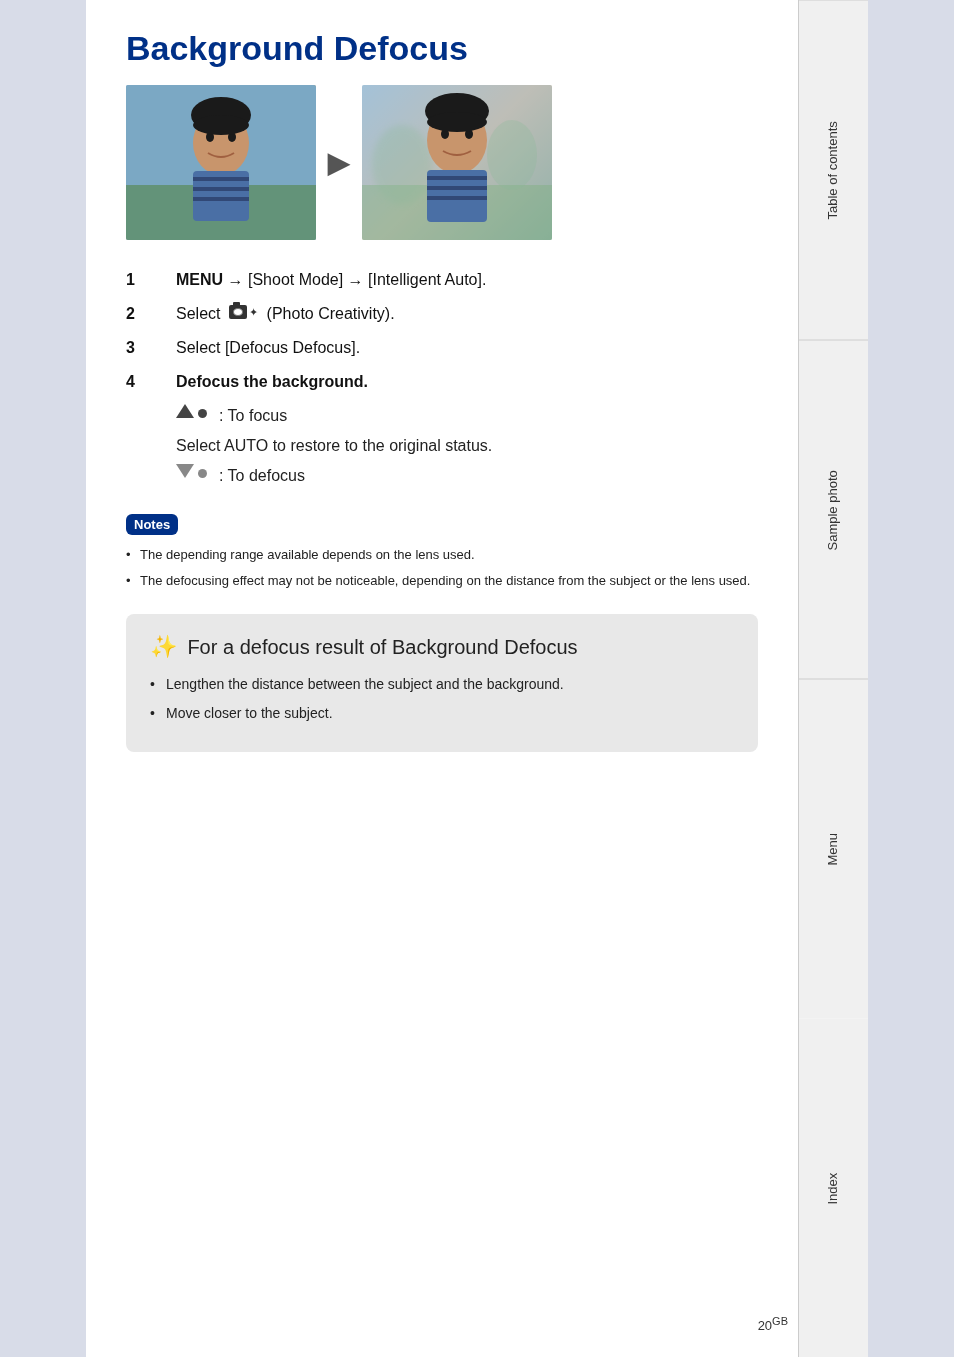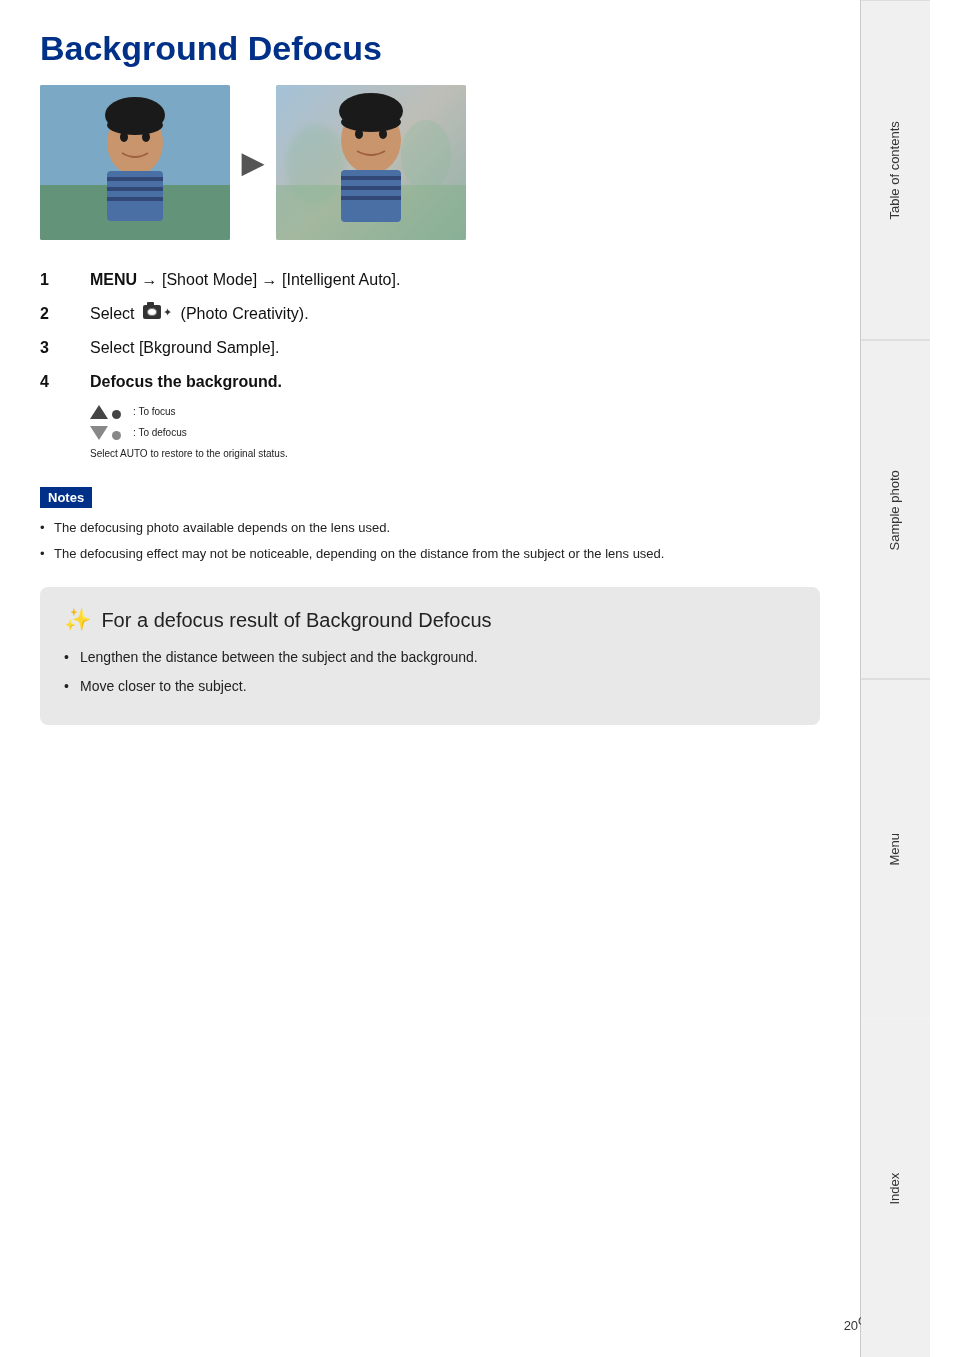--- a/index.html
+++ b/index.html
@@ -8,21 +8,21 @@
       font-family: Arial, Helvetica, sans-serif;
       background: #d8dce8;
       display: flex;
       justify-content: center;
       align-items: flex-start;
       min-height: 1357px;
       width: 954px;
     }
 
     .page-wrapper {
-      width: 954px;
+      width: 782px;
       min-height: 1357px;
       background: #ffffff;
       display: flex;
       position: relative;
     }
 
     .main-content {
       flex: 1;
       padding: 30px 40px 40px 40px;
       max-width: 860px;
@@ -127,37 +127,37 @@
     }
 
     .sub-steps {
       margin-top: 10px;
       margin-left: 0;
       padding-left: 0;
       list-style: none;
     }
 
     .sub-steps li {
-      font-size: 10px;
+      font-size: 16px;
       color: #222;
       margin-bottom: 6px;
       display: flex;
-      align-items: center;
+      align-items: flex-start;
       gap: 8px;
     }
 
     .notes-box {
       background: #003087;
       color: white;
       font-size: 13px;
       font-weight: bold;
       padding: 3px 8px;
       display: inline-block;
       margin-bottom: 10px;
-      border-radius: 0;
+      border-radius: 6px;
     }
 
     .notes-section {
       margin-bottom: 24px;
     }
 
     .notes-items {
       list-style: none;
       padding-left: 0;
     }
@@ -352,55 +352,55 @@
               <span style="position:absolute;top:3px;left:4px;width:10px;height:8px;border-radius:50%;background:#fff;border:1.5px solid #777;display:block;"></span>
             </span>
               <span style="font-size:11px;vertical-align:top;color:#333;">✦</span>
           </span>
           (Photo Creativity).
         </span>
       </li>
 
       <li>
         <span class="step-num">3</span>
-        <span class="step-content">Select [Bkground Sample].</span>
+        <span class="step-content">Select [Defocus Defocus].</span>
       </li>
 
       <li>
         <span class="step-num">4</span>
         <span class="step-content">
           <strong>Defocus the background.</strong>
           <ul class="sub-steps">
             <li>
               <span class="icon-group">
                 <span class="focus-triangle-up"></span>
                   <span style="display:inline-block;width:9px;height:9px;background:#444;border-radius:50%;margin-left:1px;"></span>
               </span>
               <span>: To focus</span>
             </li>
             <li>
+              <span>Select AUTO to restore to the original status.</span>
+            </li>
+            <li>
               <span class="icon-group">
                 <span class="focus-triangle-down"></span>
                   <span style="display:inline-block;width:9px;height:9px;background:#888;border-radius:50%;margin-left:1px;"></span>
               </span>
               <span>: To defocus</span>
             </li>
-            <li>
-              <span>Select AUTO to restore to the original status.</span>
-            </li>
           </ul>
         </span>
       </li>
 
     </ol>
 
     <div class="notes-section">
       <span class="notes-box">Notes</span>
       <ul class="notes-items">
-        <li>The defocusing photo available depends on the lens used.</li>
+        <li>The depending range available depends on the lens used.</li>
         <li>The defocusing effect may not be noticeable, depending on the distance from the subject or the lens used.</li>
       </ul>
     </div>
 
     <div class="tip-box">
       <div class="tip-title">
         <span class="tip-icon">✨</span>
         <span>For a defocus result of Background Defocus</span>
       </div>
       <ul class="tip-items">

